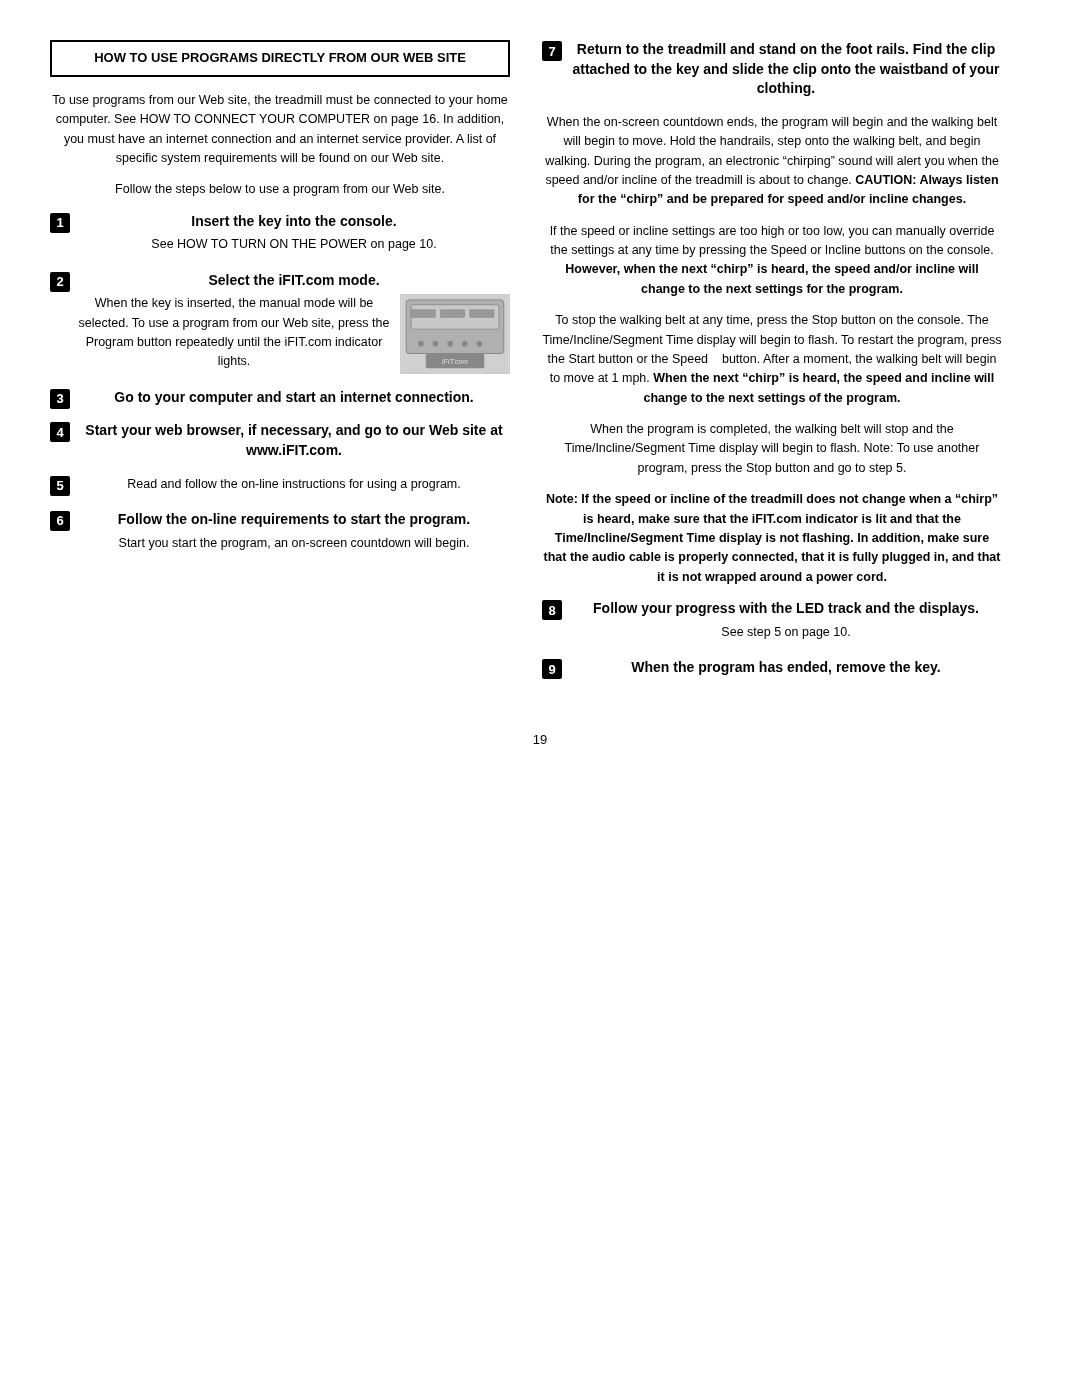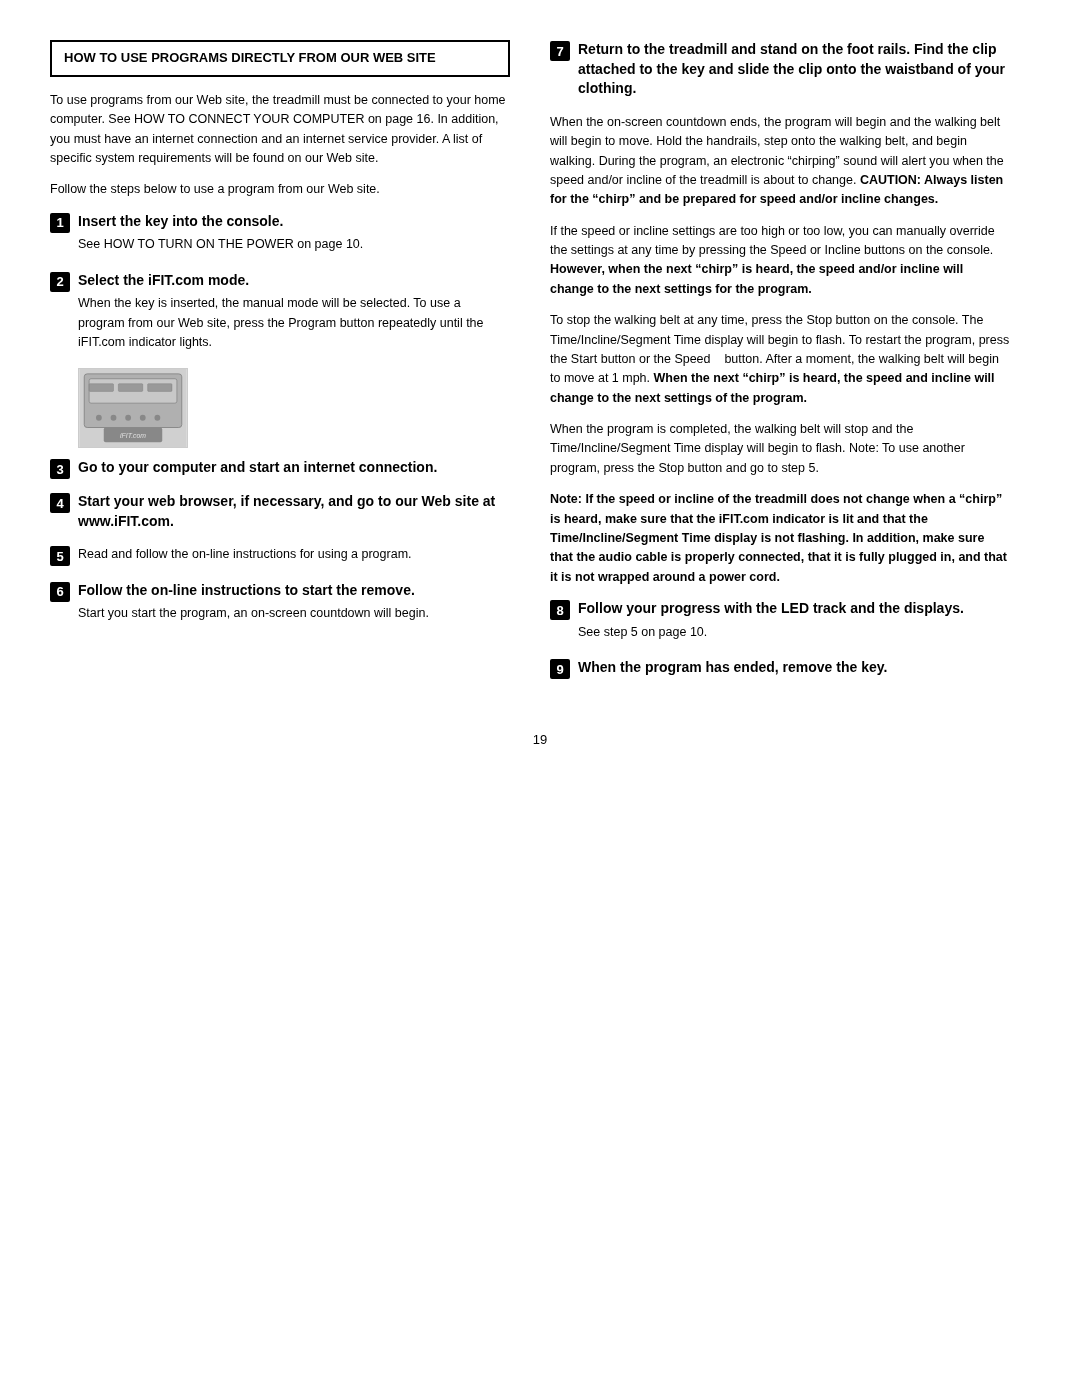--- a/index.html
+++ b/index.html
@@ -7,22 +7,23 @@
       background: #fff;
       font-family: Arial, Helvetica, sans-serif;
       font-size: 13px;
       color: #000;
       width: 1080px;
       min-height: 1397px;
       padding: 40px 50px;
     }
     .page-layout {
       display: flex;
-      gap: 40px;
+      gap: 32px;
       width: 100%;
+      text-align: center;
     }
     .left-col {
       flex: 1;
       max-width: 460px;
     }
     .right-col {
       flex: 1;
       max-width: 460px;
     }
     .section-header {
@@ -74,21 +75,20 @@
     }
     .step-body {
       font-size: 12.5px;
       line-height: 1.55;
       margin-bottom: 6px;
     }
     .step-with-image {
       display: flex;
       gap: 10px;
       align-items: flex-start;
-      flex-direction: column;
     }
     .step-text-part {
       flex: 1;
     }
     .console-image {
       width: 110px;
       height: 80px;
       border: 1px solid #ccc;
       background: #e8e8e8;
       display: flex;
@@ -183,21 +183,21 @@
     <div class="step-container">
       <div class="step-number">5</div>
       <div class="step-content">
         <div class="step-body">Read and follow the on-line instructions for using a program.</div>
       </div>
     </div>
 
     <div class="step-container">
       <div class="step-number">6</div>
       <div class="step-content">
-        <div class="step-title"><strong>Follow the on-line instructions to start the remove.</strong></div>
+        <div class="step-title"><strong>Follow the on-line requirements to start the program.</strong></div>
         <div class="step-body">Start you start the program, an on-screen countdown will begin.</div>
       </div>
     </div>
   </div>
 
   <div class="right-col">
 
     <div class="step-container">
       <div class="step-number">7</div>
       <div class="step-content">

